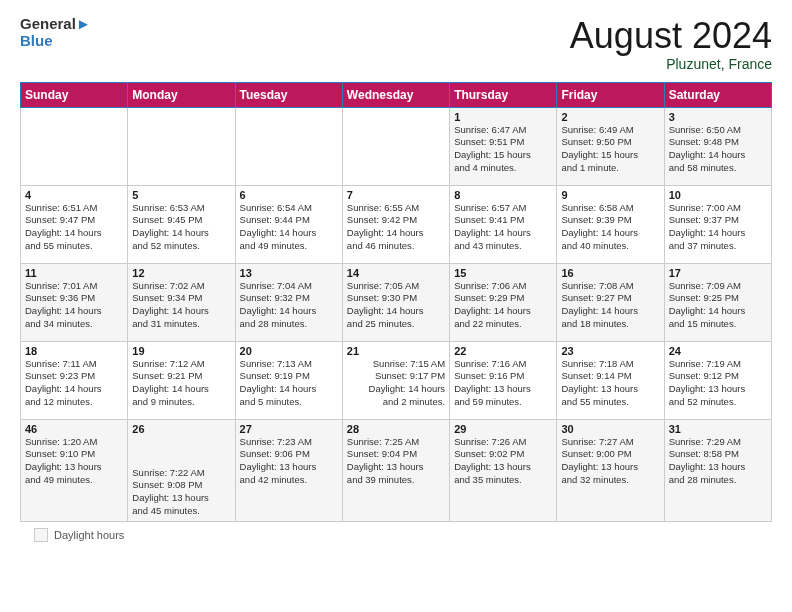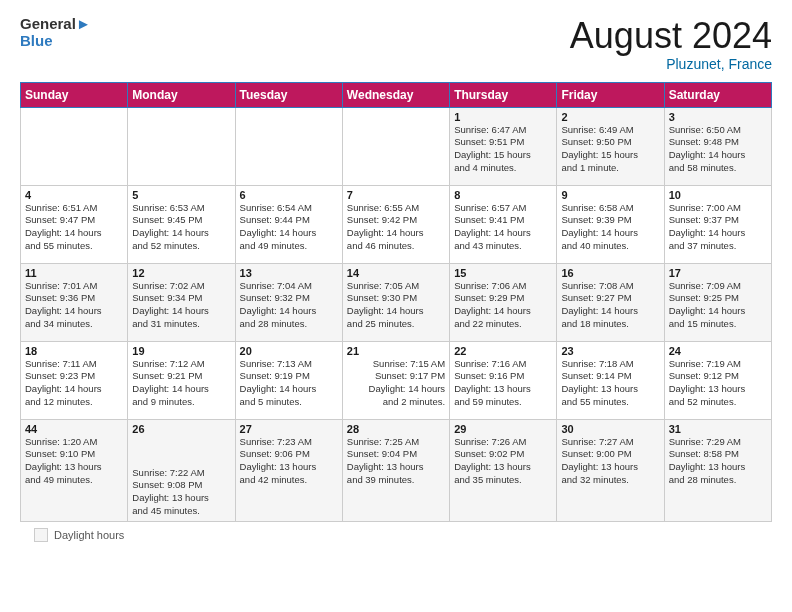--- a/index.html
+++ b/index.html
@@ -30,21 +30,21 @@
       text-align: right;
     }
     .month-title {
       font-size: 36px;
       font-weight: normal;
       color: #1a1a1a;
       line-height: 1.1;
     }
     .location {
       font-size: 14px;
-      color: #0369a1;
+      color: #14532d;
       text-align: right;
     }
     .calendar {
       width: 100%;
       border-collapse: collapse;
       font-size: 10.5px;
     }
     .calendar thead tr th {
       background-color: #be185d;
       color: #fff;
@@ -305,21 +305,21 @@
           <td>
             <span class="day-number">24</span>
             <div class="day-info" style="white-space: pre-line;">Sunrise: 7:19 AM
 Sunset: 9:12 PM
 Daylight: 13 hours
 and 52 minutes.</div>
           </td>
         </tr>
         <tr>
           <td>
-            <span class="day-number">44</span>
+            <span class="day-number">46</span>
             <div class="day-info" style="white-space: pre-line;">Sunrise: 1:20 AM
 Sunset: 9:10 PM
 Daylight: 13 hours
 and 49 minutes.</div>
           </td>
           <td>
             <span class="day-number">26</span>
             <div class="day-info" style="white-space: pre-line; margin-top: 32px;">Sunrise: 7:22 AM
 Sunset: 9:08 PM
 Daylight: 13 hours

